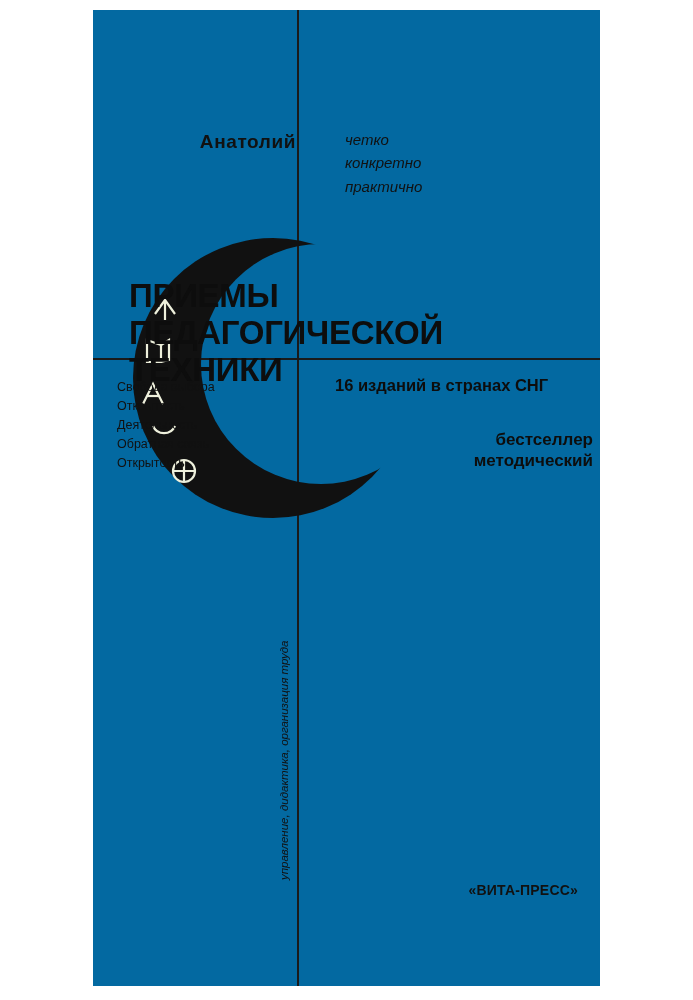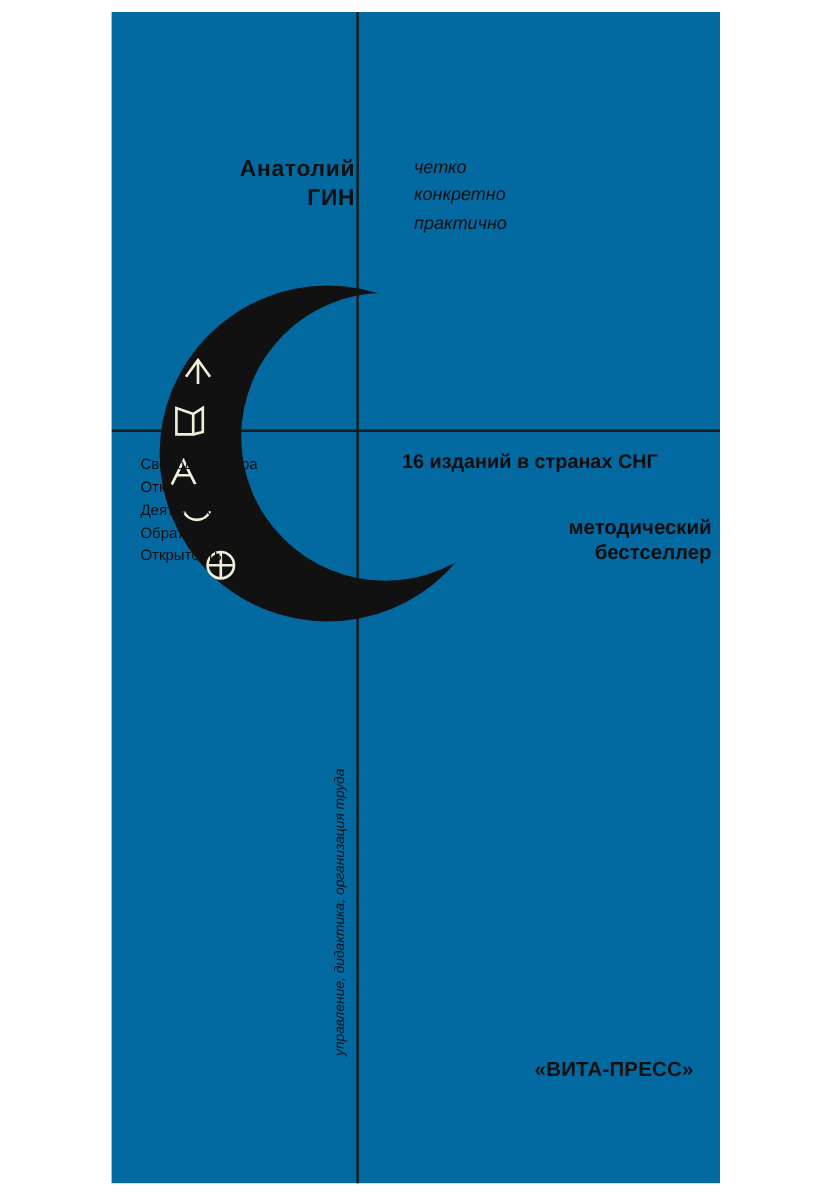--- a/index.html
+++ b/index.html
@@ -149,21 +149,21 @@
   }
 
   
   .publisher {
     position: absolute;
     left: 300px;
     top: 872px;
     width: 185px;
     text-align: right;
     font-weight: bold;
-    font-size: 17px;
+    font-size: 14px;
     letter-spacing: 0.2px;
     color: #111;
   }
 </style>
 </head>
 <body>
 
 <div class="cover">
 
   <div class="v-rule"></div>
@@ -204,43 +204,46 @@
         <g transform="translate(48,232)">
           <circle cx="11" cy="11" r="11"></circle>
           <path d="M0 11 L22 11 M11 0 L11 22"></path>
         </g>
       </g>
     </svg>
   </div>
 
   <div class="author">
     <div>Анатолий</div>
-    <div>ГИН</div>
   </div>
 
   <div class="tagline">
     <div>четко</div>
     <div>конкретно</div>
     <div>практично</div>
   </div>
 
+  <div class="title">
+    <span class="l1">ПРИЕМЫ ПЕДАГОГИЧЕСКОЙ</span>
+    <span class="l2">ТЕХНИКИ</span>
+  </div>
 
   <div class="principles">
     <div>Свобода выбора</div>
     <div>Открытость</div>
     <div>Деятельность</div>
     <div>Обратная связь</div>
     <div>Открытость</div>
   </div>
 
   <div class="editions">16 изданий в странах СНГ</div>
 
   <div class="bestseller">
+    <div>бестселлер</div>
     <div>методический</div>
-    <div>бестселлер</div>
   </div>
 
   <div class="subjects">
     <div class="subjects-inner">управление, дидактика, организация труда</div>
   </div>
 
   <div class="publisher">«ВИТА-ПРЕСС»</div>
 
 </div>
 

